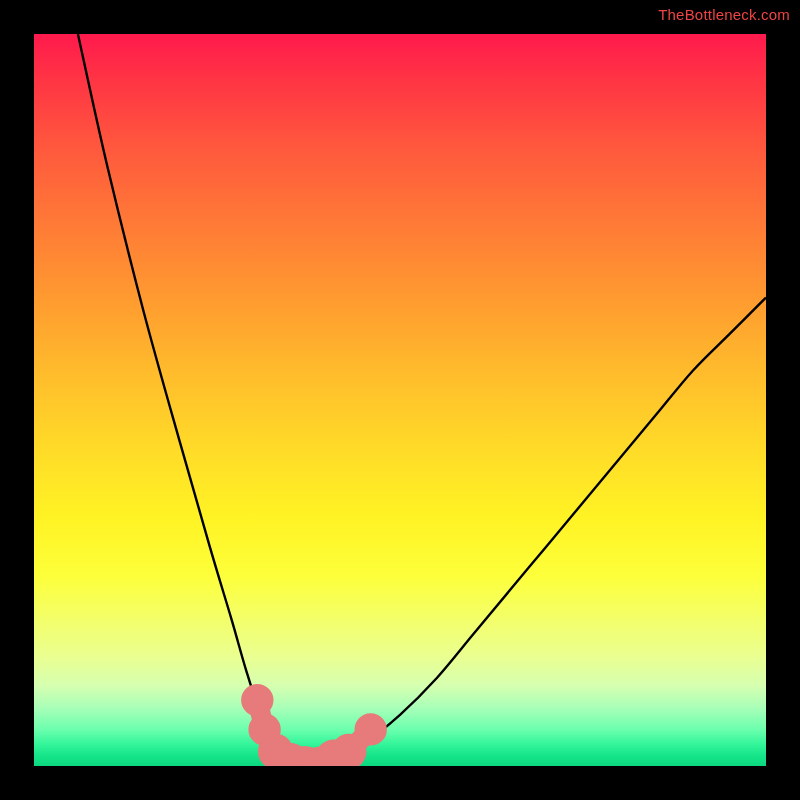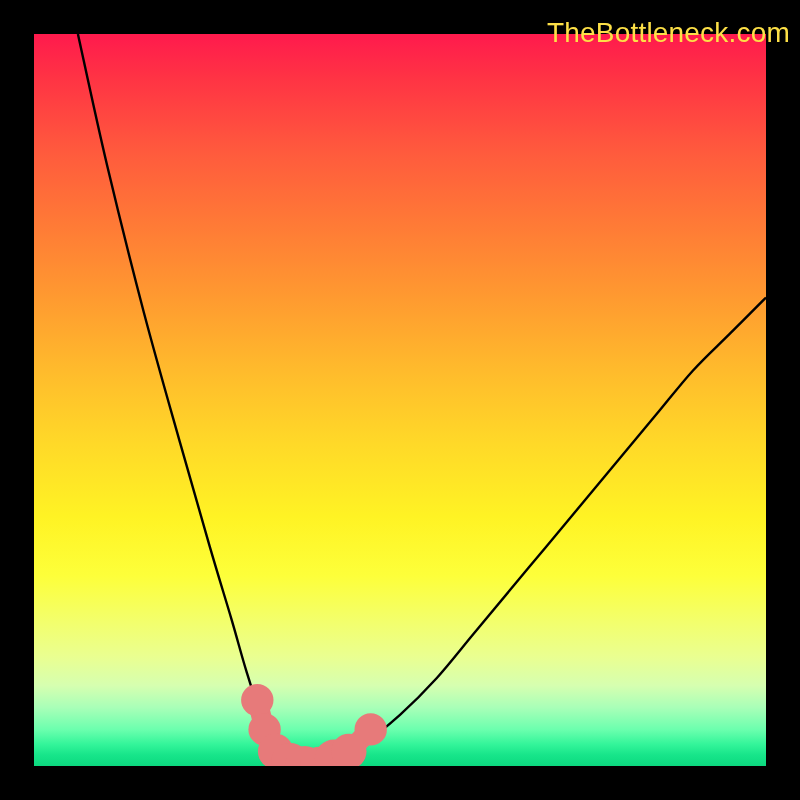--- a/index.html
+++ b/index.html
@@ -42,24 +42,24 @@
       #d6ffb0 89%,
       #a9ffb8 92%,
       #6cffae 95%,
       #34f59a 97%,
       #17e58a 98.5%,
       #0cd97f 100%
     );
   }
   .watermark {
     position: absolute;
-    top: 17px;
+    top: 6px;
     right: 10px;
-    color: #fde047;
-    font-size: 28px;
+    color: #ef4444;
+    font-size: 15px;
     letter-spacing: 0.2px;
     font-weight: 500;
     user-select: none;
   }
   svg.curve {
     position: absolute;
     left: 0;
     top: 0;
   }
   

